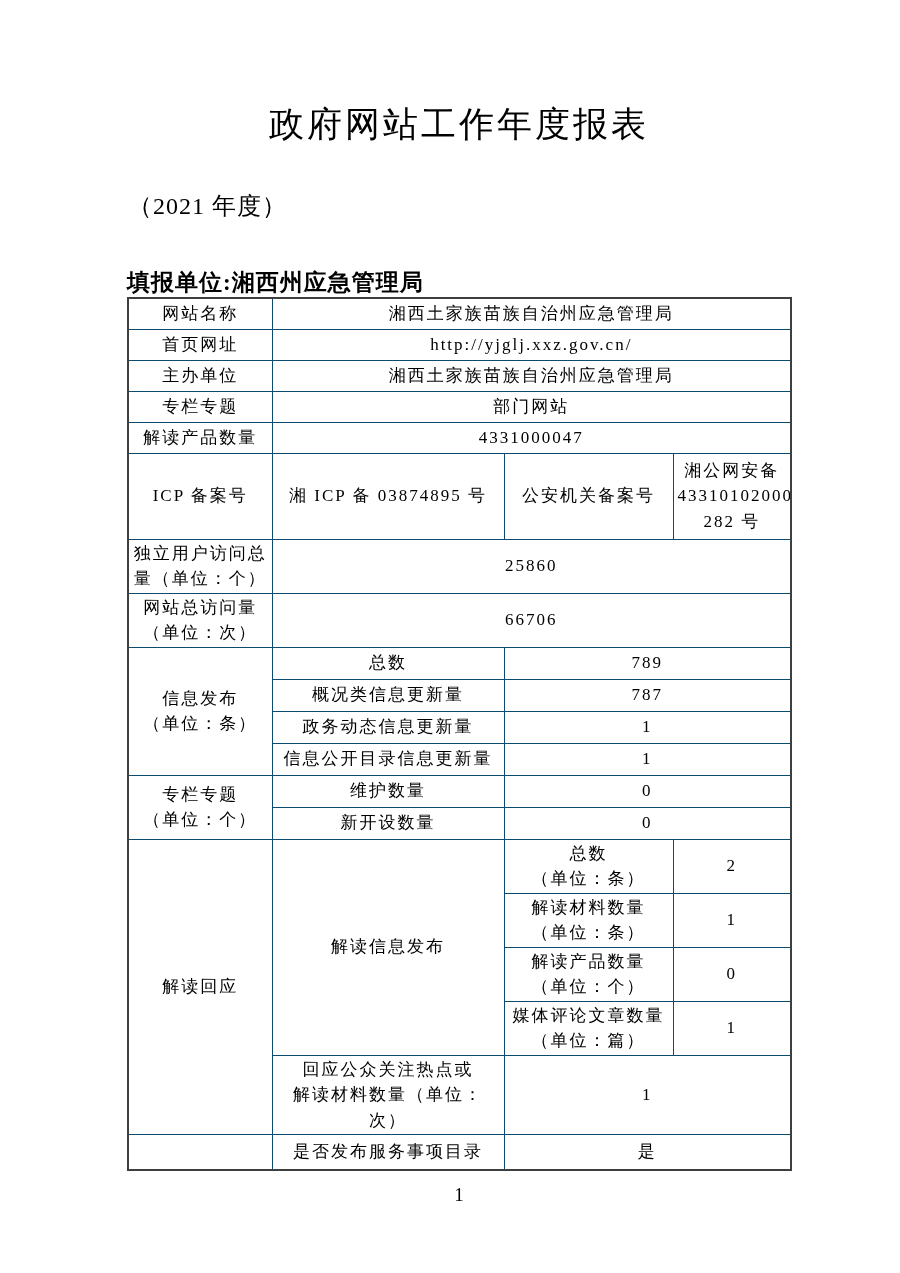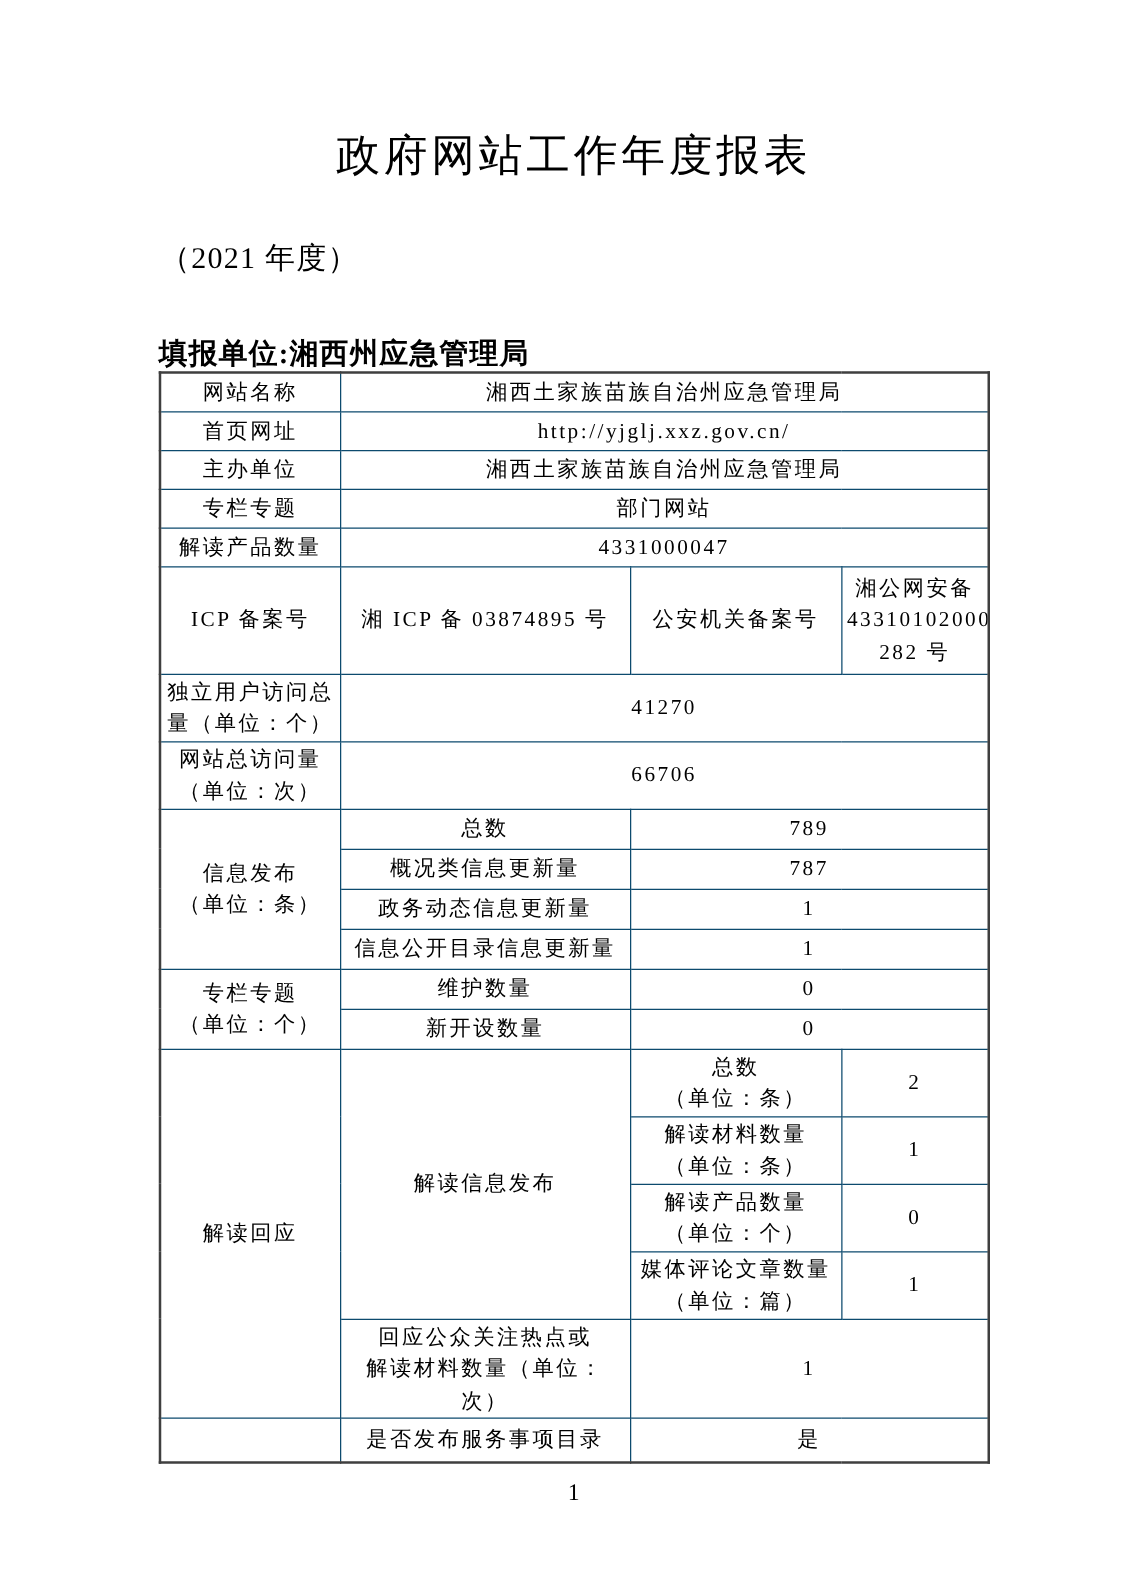--- a/index.html
+++ b/index.html
@@ -91,21 +91,21 @@
       <td>ICP 备案号</td>
       <td>湘 ICP 备 03874895 号</td>
       <td>公安机关备案号</td>
       <td>湘公网安备
 43310102000
 282 号</td>
     </tr>
     <tr class="h52">
       <td>独立用户访问总
 量（单位：个）</td>
-      <td colspan="3">41270</td>
+      <td colspan="3">25860</td>
     </tr>
     <tr class="h53">
       <td>网站总访问量
 （单位：次）</td>
       <td colspan="3">66706</td>
     </tr>
 
     <tr class="h32">
       <td rowspan="4">信息发布
 （单位：条）</td>

